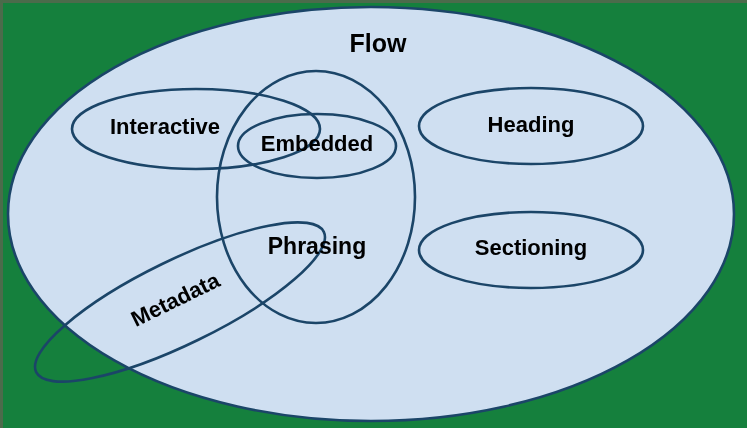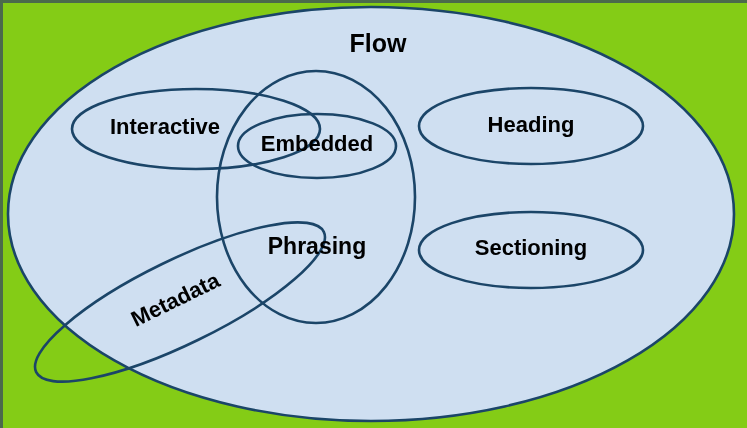--- a/index.html
+++ b/index.html
@@ -10,21 +10,21 @@
     width: 747px;
     height: 428px;
     background: #fdf0d2;
     font-family: "Liberation Sans", sans-serif;
     overflow: hidden;
   }
   #diagram-root {
     position: relative;
     width: 747px;
     height: 428px;
-    background: #84cc16;
+    background: #15803d;
     box-sizing: border-box;
     border-top: 3px solid #4b6b4b;
     border-left: 3px solid #4b6b4b;
   }
   #venn-svg {
     position: absolute;
     top: -3px;
     left: -3px;
     width: 747px;
     height: 428px;

